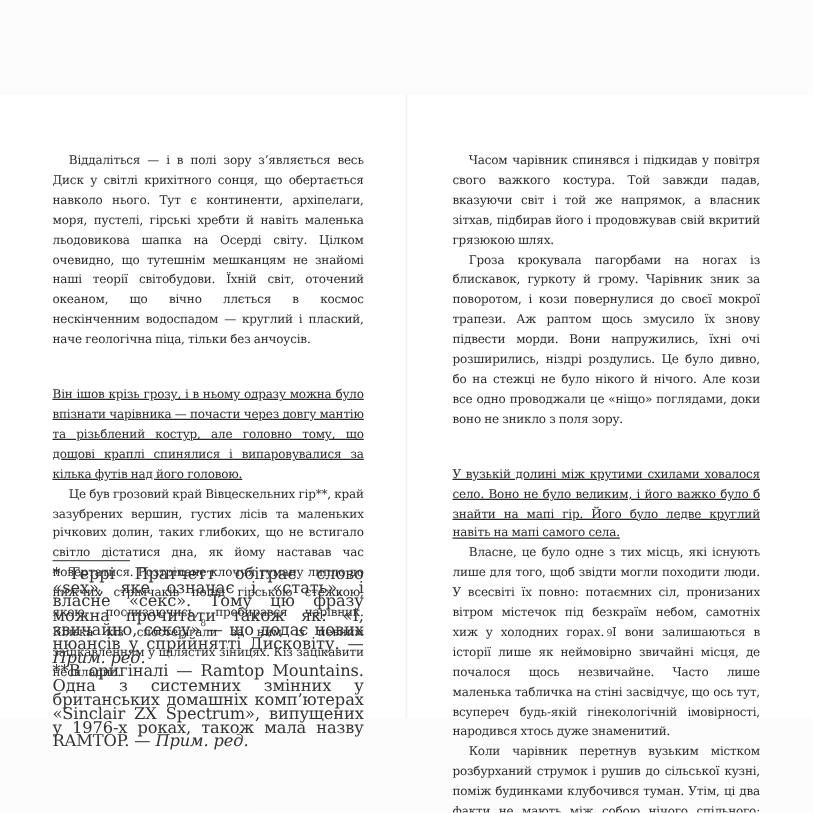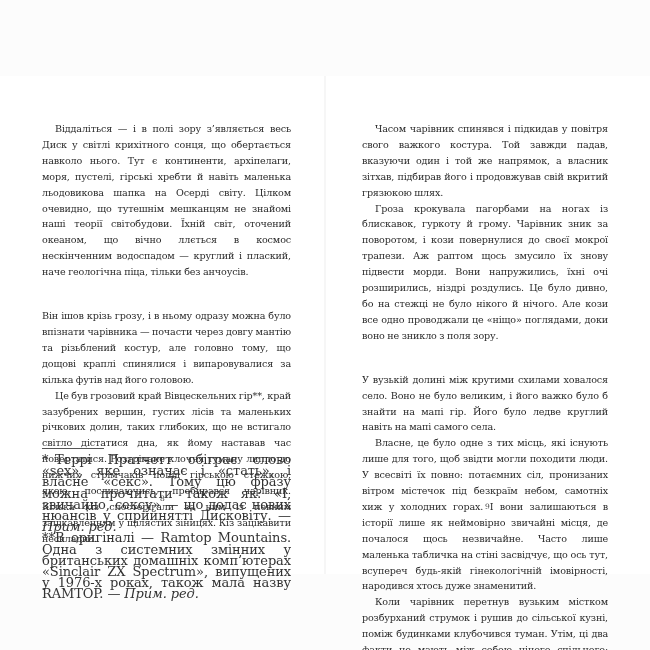--- a/index.html
+++ b/index.html
@@ -54,21 +54,21 @@
       letter-spacing: -0.15px;
       word-spacing: -0.3px;
     }
     .page-left .text-block { left: 42px; width: 249px; }
     .page-right .text-block { left: 37px; width: 246px; }
     .para {
       margin: 0;
       text-indent: 13px;
       hyphens: manual;
     }
-    .para.noindent { text-indent: 0; }
+    .para.noindent { text-indent: 0; text-decoration: underline; }
     .section-gap { height: 28px; }
     .footnote-rule {
       position: absolute;
       left: 42px;
       top: 372px;
       width: 62px;
       height: 1px;
       background: #555;
     }
     .footnotes {
@@ -127,21 +127,21 @@
       </p>
     </div>
 
     <div class="page-number">8</div>
   </div>
 
   <div class="gutter"></div>
 
   <div class="page page-right">
     <div class="text-block" style="top:45px;">
-      <p class="para">Часом чарівник спинявся і підкидав у повітря свого важкого костура. Той завжди падав, вказуючи один і той же напрямок, а власник зітхав, підбирав його і продовжував свій вкритий грязюкою шлях.</p>
+      <p class="para">Часом чарівник спинявся і підкидав у повітря свого важкого костура. Той завжди падав, вказуючи світ і той же напрямок, а власник зітхав, підбирав його і продовжував свій вкритий грязюкою шлях.</p>
       <p class="para">Гроза крокувала пагорбами на ногах із блискавок, гуркоту й грому. Чарівник зник за поворотом, і кози повернулися до своєї мокрої трапези. Аж раптом щось змусило їх знову підвести морди. Вони напружились, їхні очі розширились, ніздрі роздулись. Це було дивно, бо на стежці не було нікого й нічого. Але кози все одно проводжали це «ніщо» поглядами, доки воно не зникло з поля зору.</p>
       <div class="section-gap"></div>
       <p class="para noindent">У вузькій долині між крутими схилами ховалося село. Воно не було великим, і його важко було б знайти на мапі гір. Його було ледве круглий навіть на мапі самого села.</p>
       <p class="para">Власне, це було одне з тих місць, які існують лише для того, щоб звідти могли походити люди. У всесвіті їх повно: потаємних сіл, пронизаних вітром містечок під безкраїм небом, самотніх хиж у холодних горах. І вони залишаються в історії лише як неймовірно звичайні місця, де почалося щось незвичайне. Часто лише маленька табличка на стіні засвідчує, що ось тут, всупереч будь-якій гінекологічній імовірності, народився хтось дуже знаменитий.</p>
       <p class="para">Коли чарівник перетнув вузьким містком розбурханий струмок і рушив до сільської кузні, поміж будинками клубочився туман. Утім, ці два факти не мають між собою нічого спільного: туман клубочився б у будь-якому разі. Це був досвідчений туман, і клубочіння він звів у ранг високого мистецтва.</p>
     </div>
 
     <div class="page-number">9</div>
   </div>
 

